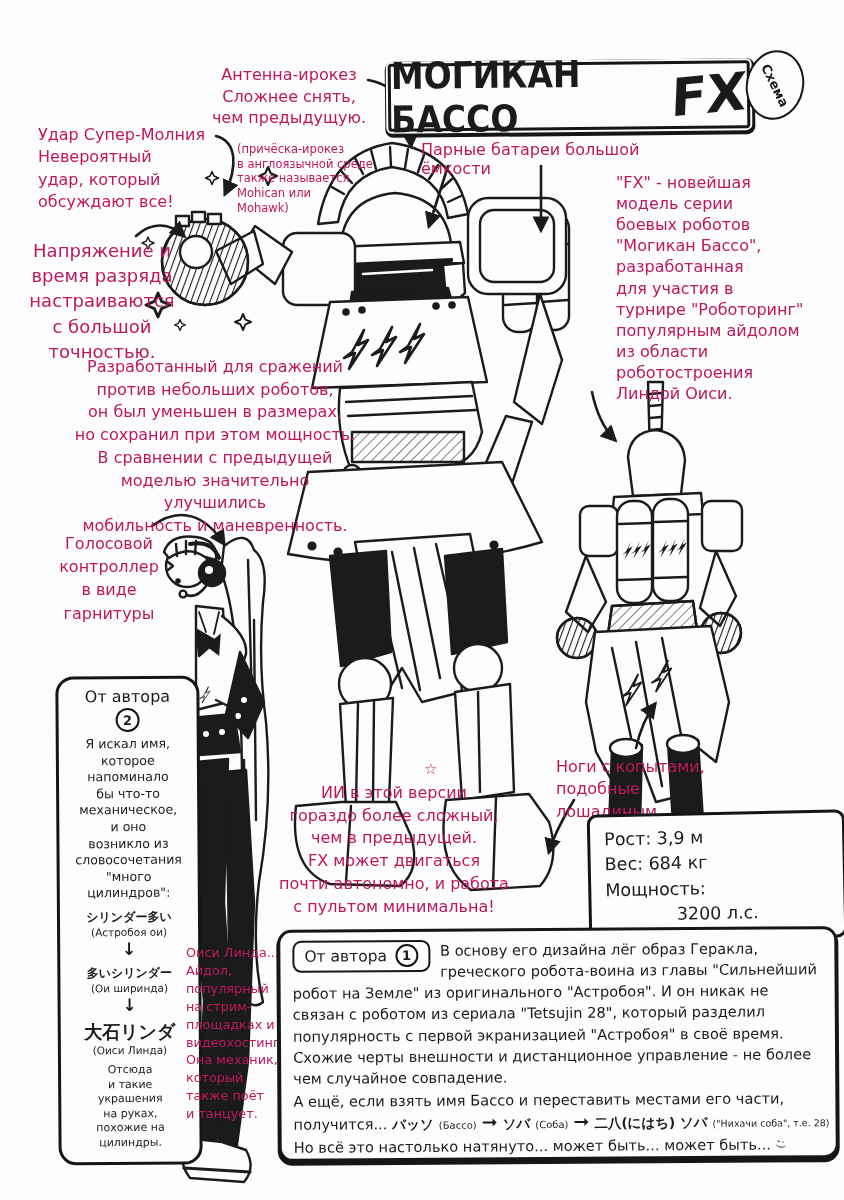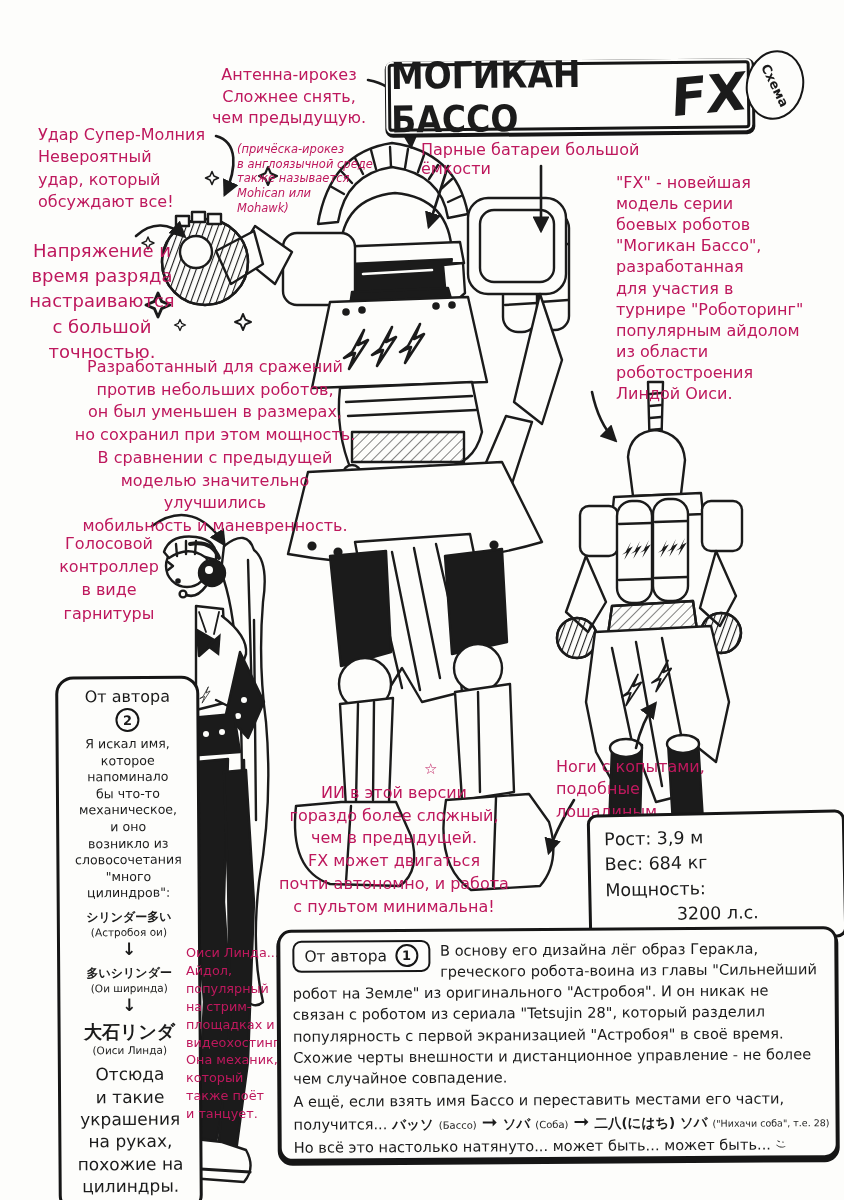--- a/index.html
+++ b/index.html
@@ -15,21 +15,21 @@
     display:flex;align-items:center;justify-content:center;gap:10px;background:#fdfdfb;
     transform:rotate(-.6deg);z-index:3;}
   .title-main{font-size:33px;font-weight:800;letter-spacing:0px;transform:scaleY(1.12);}
   .title-fx{font-size:52px;font-weight:900;transform:rotate(-5deg) skewX(-8deg);line-height:1;}
   .schema-bubble{left:746px;top:50px;width:54px;height:66px;border:2.5px solid #161616;
     border-radius:50%;background:#fdfdfb;display:flex;align-items:center;justify-content:center;
     transform:rotate(12deg);z-index:4;}
   .schema-bubble span{display:block;transform:rotate(52deg);font-size:13px;font-weight:600;}
   
   .c-antenna{left:205px;top:64px;width:168px;text-align:center;font-size:16px;line-height:1.35;z-index:2;}
-  .c-antenna-note{left:237px;top:142px;width:140px;font-size:11.5px;line-height:1.28;z-index:2;font-style:italic;}
+  .c-antenna-note{left:237px;top:142px;width:140px;font-size:11.5px;line-height:1.28;z-index:2;}
   .c-punch{left:38px;top:124px;width:175px;font-size:16px;line-height:1.4;z-index:2;}
   .c-voltage{left:28px;top:238px;width:148px;text-align:center;font-size:18px;line-height:1.4;z-index:2;}
   .c-batteries{left:421px;top:140px;width:260px;font-size:16px;z-index:2;}
   .c-fxmodel{left:616px;top:172px;width:210px;font-size:16px;line-height:1.32;z-index:2;}
   .c-designed{left:70px;top:356px;width:290px;text-align:center;font-size:16px;line-height:1.42;z-index:2;}
   .c-voice{left:55px;top:532px;width:108px;text-align:center;font-size:16px;line-height:1.45;z-index:2;}
   .c-ai-star{left:424px;top:760px;font-size:15px;z-index:2;}
   .c-ai{left:266px;top:782px;width:256px;text-align:center;font-size:16px;line-height:1.42;z-index:2;}
   .c-legs{left:556px;top:756px;width:170px;font-size:16px;line-height:1.4;z-index:2;}
   
@@ -40,21 +40,21 @@
   .a2-box{left:57px;top:676px;width:130px;border:3px solid #161616;border-radius:18px;
     background:#fdfdfb;padding:8px 4px 12px;text-align:center;z-index:3;transform:rotate(-.4deg);}
   .a2-header{font-size:16px;}
   .num-circle{display:inline-flex;align-items:center;justify-content:center;width:20px;height:20px;
     border:2px solid #161616;border-radius:50%;font-size:13px;font-weight:600;margin:2px 0 4px;}
   .a2-body{font-size:12.6px;line-height:1.32;}
   .a2-jp{font-size:12px;font-weight:700;margin-top:7px;}
   .a2-jp-big{font-size:18px;font-weight:800;margin-top:6px;text-align:center;}
   .a2-sub{font-size:10.5px;}
   .a2-arrow{font-size:17px;font-weight:700;line-height:1;margin-top:3px;}
-  .a2-footer{font-size:17px;line-height:1.32;margin-top:7px;}
+  .a2-footer{font-size:11px;line-height:1.32;margin-top:7px;}
   
   .linda{left:186px;top:944px;width:106px;font-size:12.8px;line-height:1.4;z-index:3;}
   
   .a1-box{left:278px;top:928px;width:560px;height:232px;border:3px solid #161616;border-radius:14px;
     background:#fdfdfb;box-shadow:0 3px 0 1px #161616;padding:8px 12px;z-index:3;transform:rotate(-.4deg);
     box-sizing:border-box;}
   .a1-chip{float:left;border:2.5px solid #161616;border-radius:9px;padding:2px 10px 3px;margin:0 10px 2px 0;
     font-size:15.5px;display:flex;align-items:center;gap:8px;background:#fdfdfb;}
   .a1-chip .num-circle{margin:0;width:19px;height:19px;}
   .a1-body{font-size:14.6px;line-height:1.45;}

